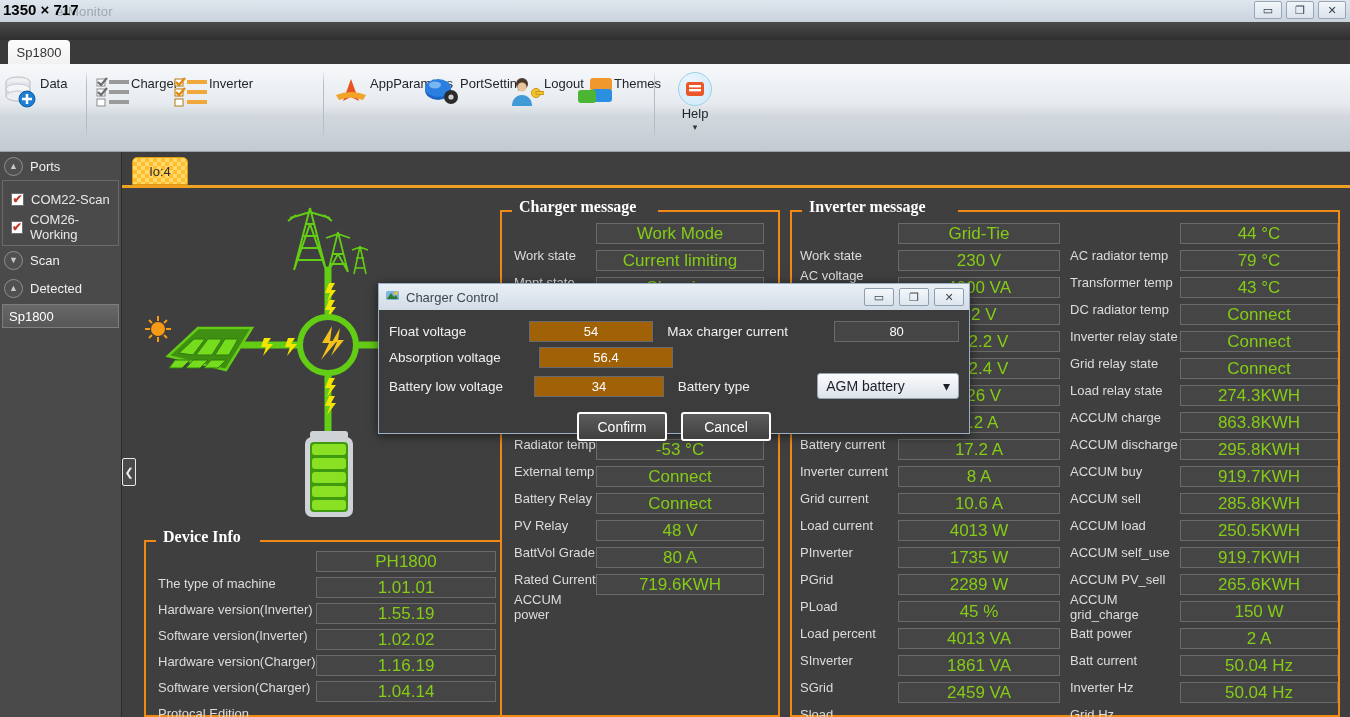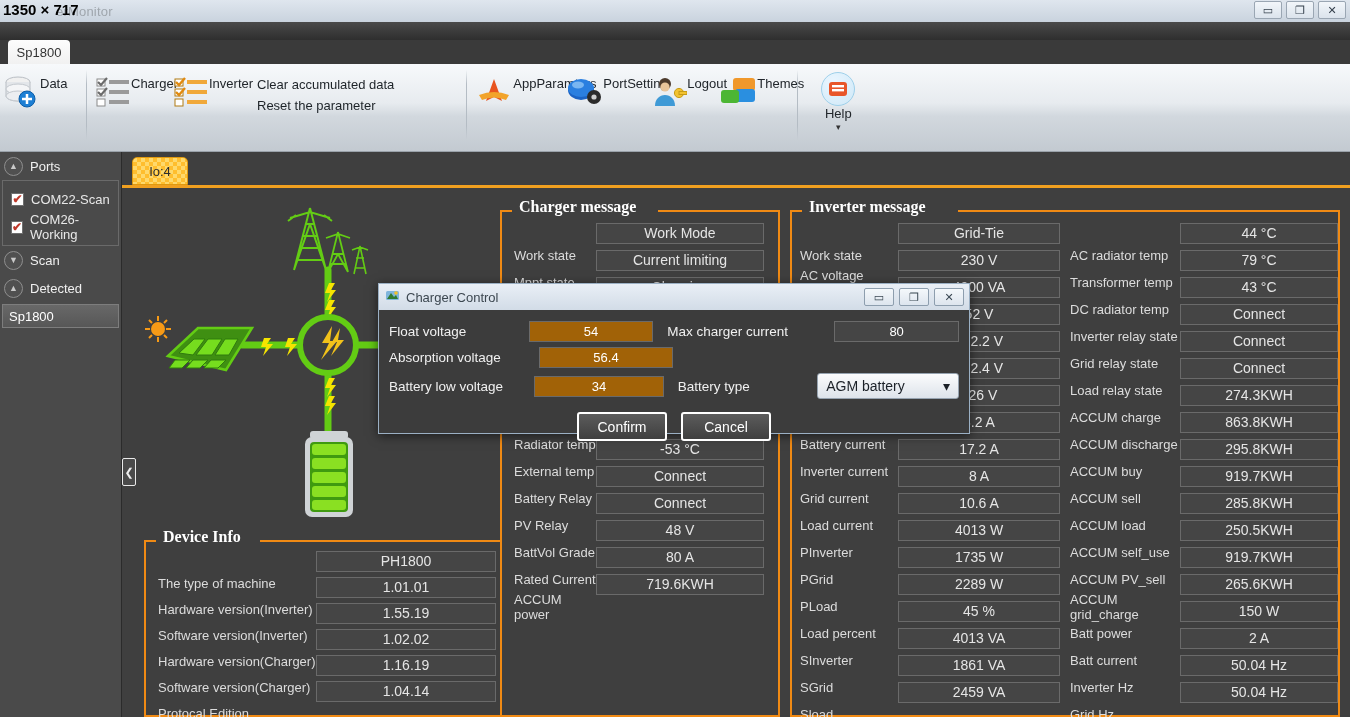--- a/index.html
+++ b/index.html
@@ -138,22 +138,22 @@
     position:absolute; top:-12px; left:10px; background:#3f3f3f; padding:0 7px;
     font-weight:bold; font-size:16px; color:#fff;
     font-family:"Liberation Serif", serif;
   }
   .gtop-left{ position:absolute;top:0;left:0;width:12px;height:2px;background:#f08a14;}
   .gtop-right{ position:absolute;top:0;right:0;height:2px;background:#f08a14;}
 
   .row{ display:flex; align-items:center; }
   .lab{ color:#dcdcdc; font-size:13px;margin-top:44px; }
   .fld{
-    background:#454545; border:1px solid #6a6a6a; color:#e5e5e5;
-    font-size:14px; text-align:center; height:21px; line-height:19px;
+    background:#454545; border:1px solid #6a6a6a; color:#84cc16;
+    font-size:17px; text-align:center; height:21px; line-height:19px;
   }
 
   
   #charger-box{ left:378px; top:22px; width:280px; height:507px; }
   #charger-box .grid{ padding:10px 10px 0 12px; }
   #charger-box .row{ height:27px; }
   #charger-box .lab{ width:82px; }
   #charger-box .fld{ width:168px; }
 
   
@@ -274,24 +274,20 @@
           <rect x="14" y="3" width="20" height="4" fill="#f0a83a"></rect>
           <rect x="2" y="12" width="8" height="7" fill="#fff" stroke="#b07a12"></rect>
           <path d="M3 15l3 3 6-7" stroke="#e08a10" stroke-width="2.4" fill="none"></path>
           <rect x="14" y="13" width="20" height="4" fill="#f0a83a"></rect>
           <rect x="2" y="22" width="8" height="7" fill="#fff" stroke="#b07a12"></rect>
           <rect x="14" y="23" width="20" height="4" fill="#f0a83a"></rect>
         </svg>
       </div>
       <span class="lbl">Inverter</span>
     </div>
-    <div class="rb-text-lines">
-      <div>Clear accumulated data</div>
-      <div>Reset the parameter</div>
-    </div>
   </div>
   <div class="rb-sep" style="margin-left:72px"></div>
   <div class="rb-group">
     <div class="rb-item" style="width:90px">
       <div class="rb-icon">
         <svg width="38" height="34" viewBox="0 0 38 34">
           <path d="M19 4 L27 26 L19 22 L11 26 Z" fill="#e8541f"></path>
           <path d="M4 20 Q19 14 34 20 L31 25 Q19 20 7 25 Z" fill="#f2a32a"></path>
         </svg>
       </div>

